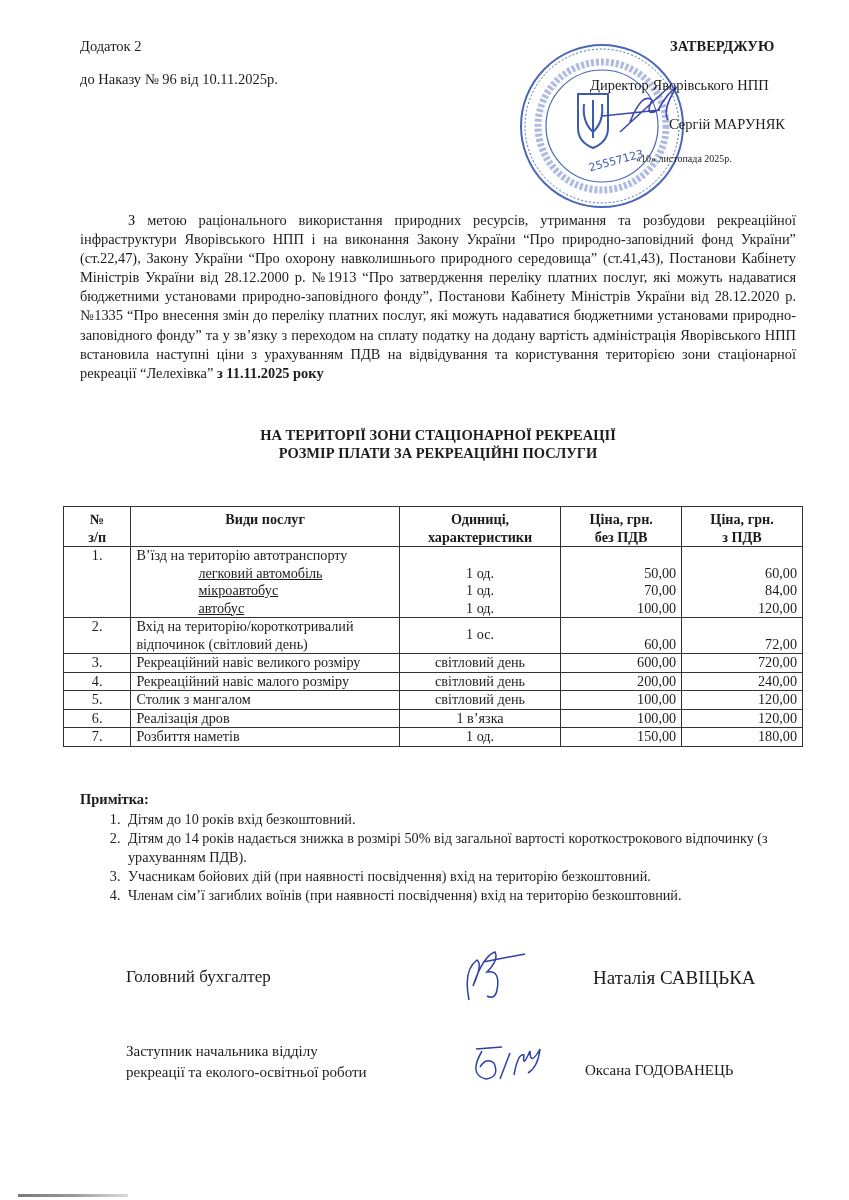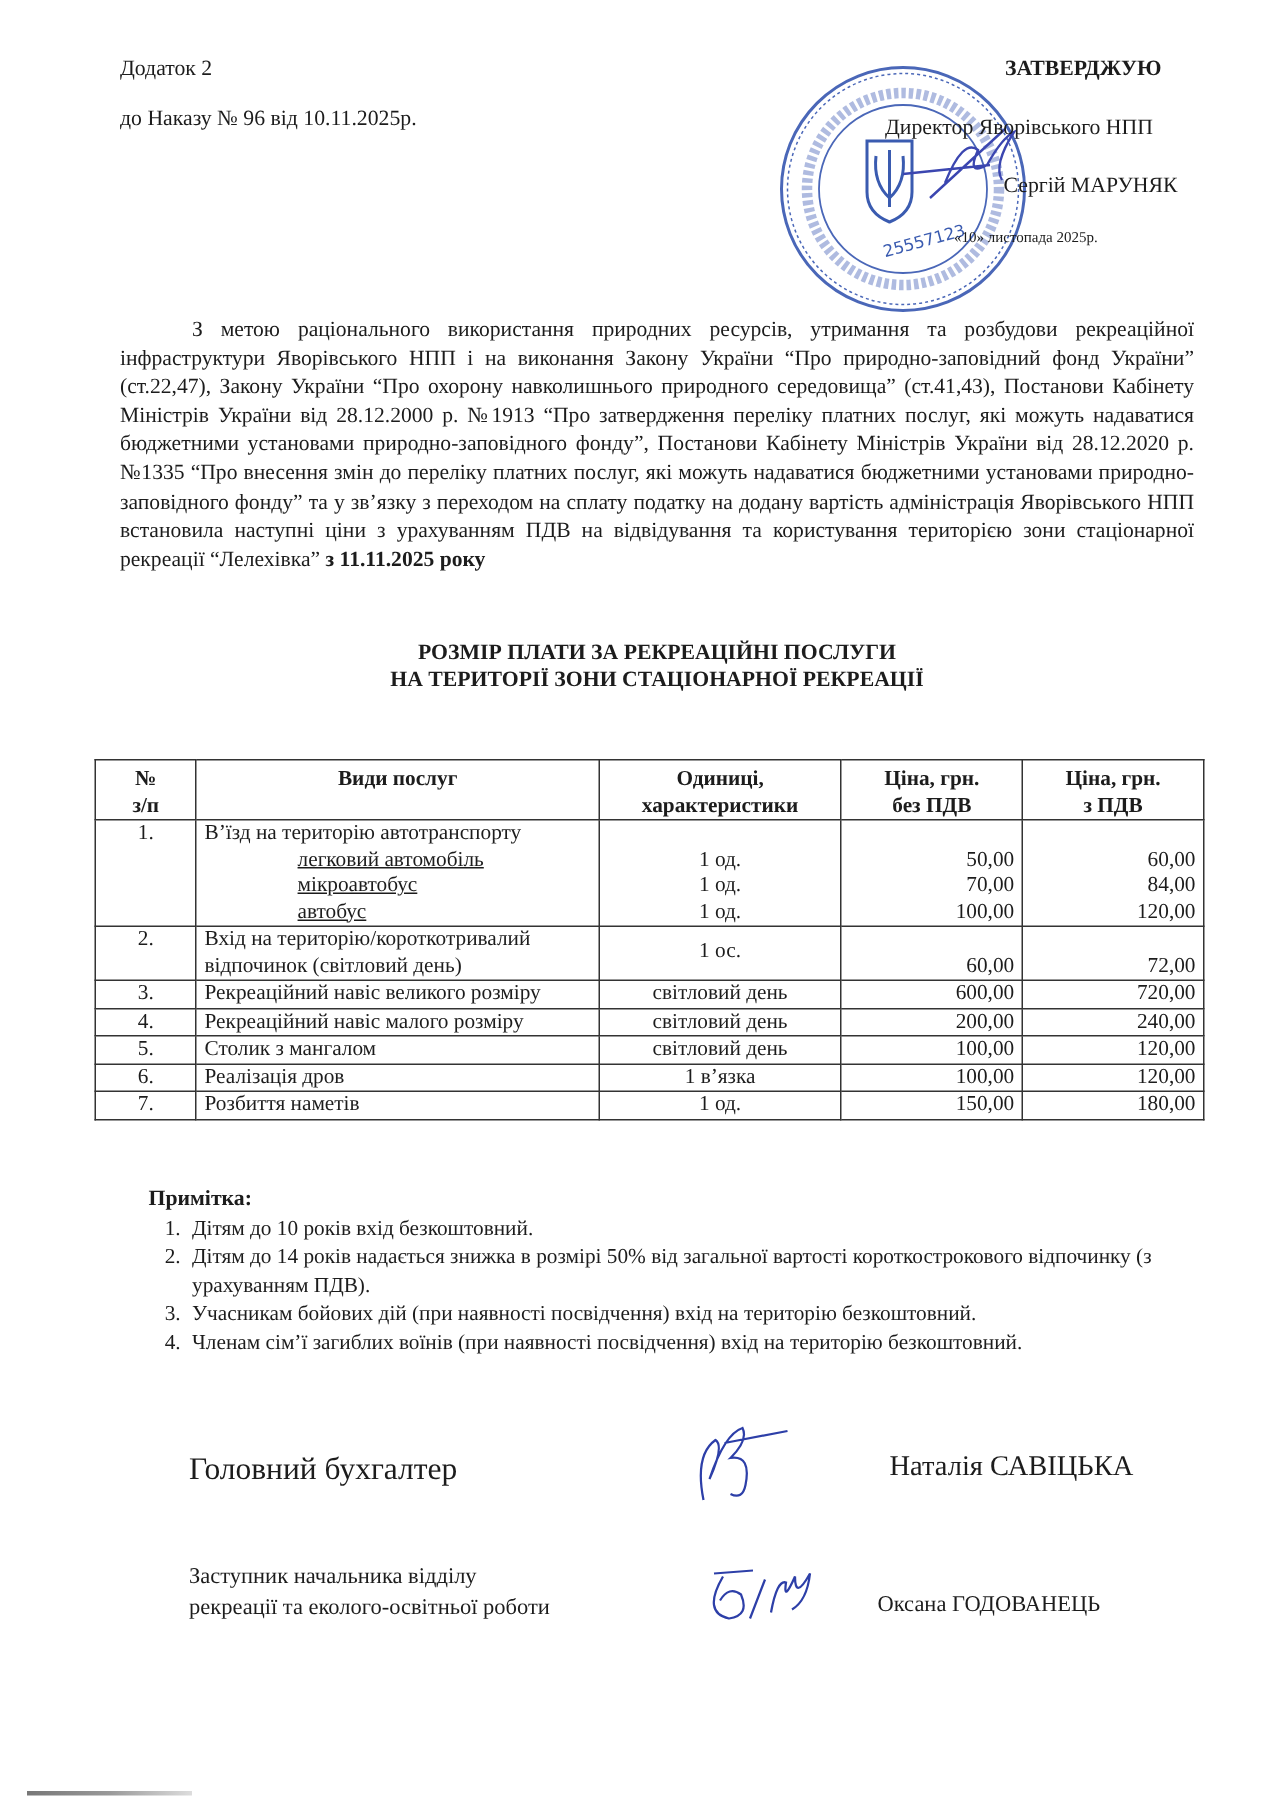--- a/index.html
+++ b/index.html
@@ -28,26 +28,26 @@
   table.prices td, table.prices th { border:1px solid #333; padding:0 5px; vertical-align:top; line-height:17.5px; }
   table.prices th { font-weight:bold; text-align:center; vertical-align:top; padding-top:4px; }
   .c-num { width:52px; text-align:center; }
   .c-svc { width:240px; }
   .c-unit { width:140px; text-align:center; }
   .c-p1 { width:102px; text-align:right; }
   .c-p2 { width:102px; text-align:right; }
   .indent { padding-left:62px; display:block;text-decoration:underline; }
   .sub { display:block; }
 
-  .notes-title { left:80px; top:791px; font-weight:bold; font-size:14.5px;margin-left:19px; }
+  .notes-title { left:80px; top:791px; font-weight:bold; font-size:14.5px; }
   .notes { left:104px; top:810px; width:700px; font-size:14.2px; line-height:19px; }
   .notes ol { margin:0; padding-left:20px; }
   .notes li { padding-left:4px; }
 
-  .sig1-role { left:126px; top:967px; font-size:21px;text-align:right; }
+  .sig1-role { left:126px; top:967px; font-size:17px;text-align:right; }
   .sig1-name { left:593px; top:967px; font-size:19px; }
   .sig2-role { left:126px; top:1041px; font-size:15px; line-height:21px; }
   .sig2-name { left:585px; top:1062px; font-size:15px; }
   .sig-mark1 { left:455px; top:950px; width:80px; height:55px; }
   .sig-mark2 { left:462px; top:1045px; width:90px; height:40px; }
   .sig-mark0 { left:600px; top:82px; width:90px; height:55px; }
 
   .bottom-line { left:18px; top:1194px; width:110px; height:3px;
                  background:linear-gradient(to right,#777,#999,#ddd); }
 </style>
@@ -76,22 +76,22 @@
 </div>
 
 <div class="abs approve-title">ЗАТВЕРДЖУЮ</div>
 <div class="abs approve-pos">Директор Яворівського НПП</div>
 <div class="abs approve-name">Сергій МАРУНЯК</div>
 <div class="abs approve-date">«10» листопада 2025р.</div>
 
 <div class="abs intro"><span>З метою раціонального використання природних ресурсів, утримання та розбудови рекреаційної інфраструктури Яворівського НПП і на виконання Закону України “Про природно-заповідний фонд України” (ст.22,47), Закону України “Про охорону навколишнього природного середовища” (ст.41,43), Постанови Кабінету Міністрів України від 28.12.2000 р. №1913 “Про затвердження переліку платних послуг, які можуть надаватися бюджетними установами природно-заповідного фонду”, Постанови Кабінету Міністрів України від 28.12.2020 р. №1335 “Про внесення змін до переліку платних послуг, які можуть надаватися бюджетними установами природно-заповідного фонду” та у зв’язку з переходом на сплату податку на додану вартість адміністрація Яворівського НПП встановила наступні ціни з урахуванням ПДВ на відвідування та користування територією зони стаціонарної рекреації “Лелехівка” </span><b>з 11.11.2025 року</b></div>
 
 <div class="abs title-block">
+  <div>НА ТЕРИТОРІЇ ЗОНИ СТАЦІОНАРНОЇ РЕКРЕАЦІЇ</div>
   <div>РОЗМІР ПЛАТИ ЗА РЕКРЕАЦІЙНІ ПОСЛУГИ</div>
-  <div>НА ТЕРИТОРІЇ ЗОНИ СТАЦІОНАРНОЇ РЕКРЕАЦІЇ</div>
 </div>
 
 <table class="prices">
   <tbody>
       <tr>
     <th class="c-num">
           <span class="sub">№</span>
           <span class="sub">з/п</span>
         </th>
     <th class="c-svc">

